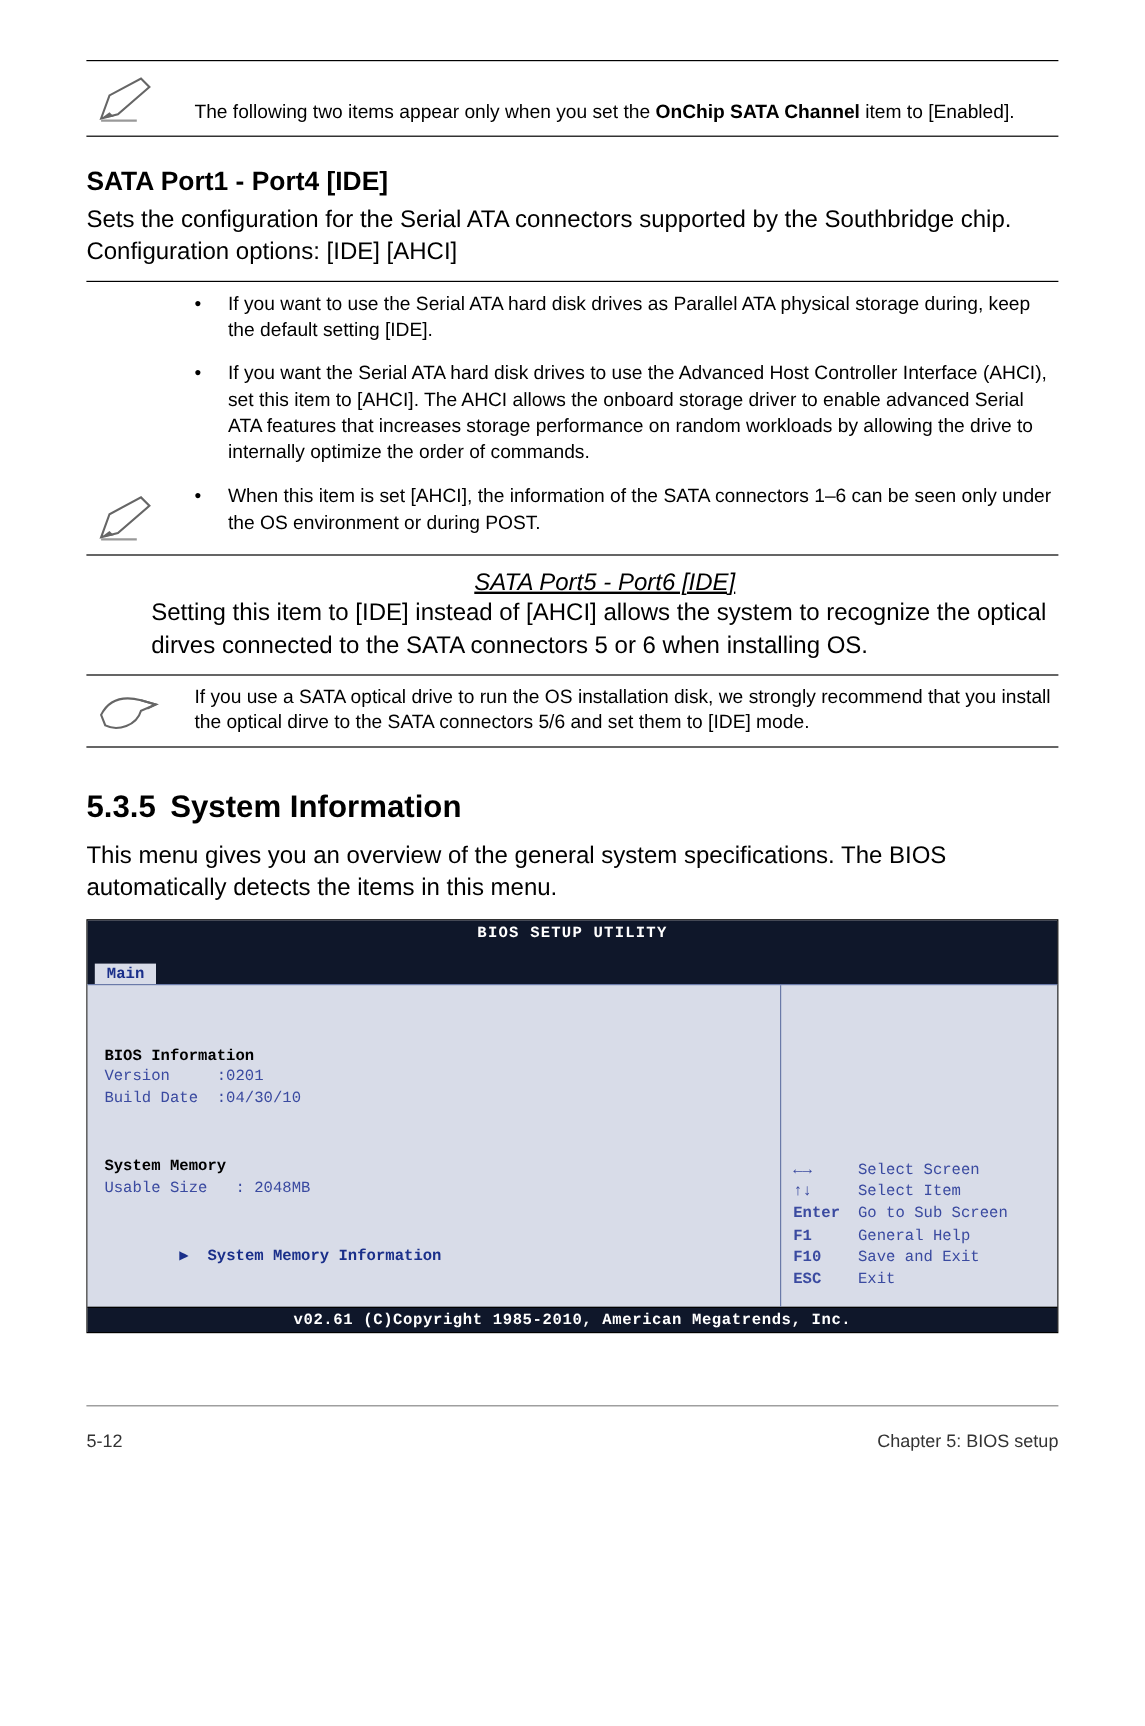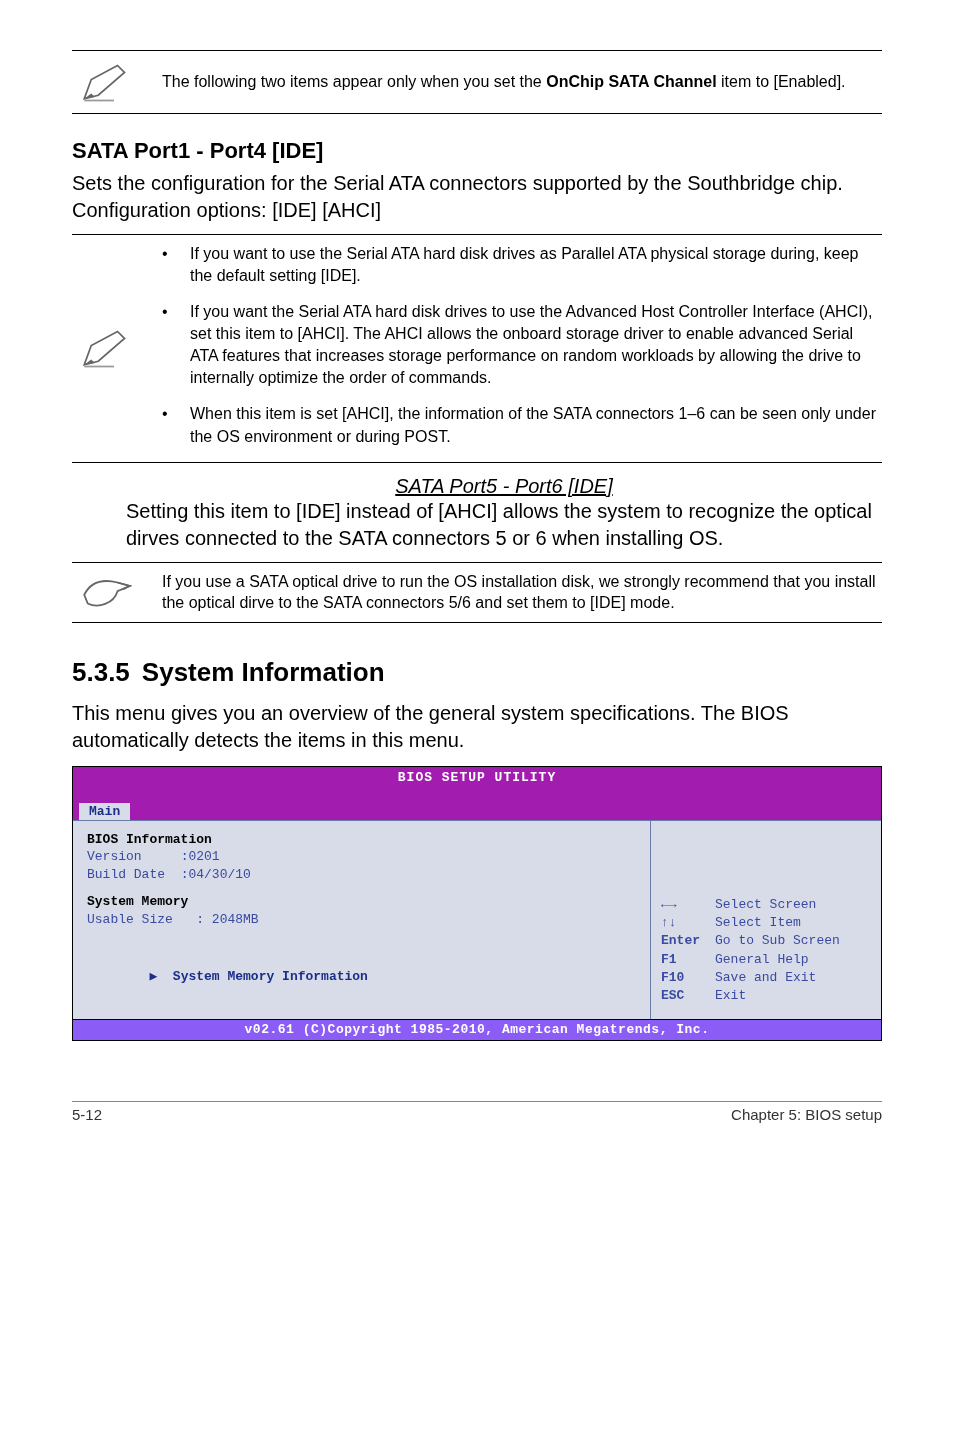--- a/index.html
+++ b/index.html
@@ -1,54 +1,54 @@
 <!DOCTYPE html>
 <html><head>
   <meta charset="utf-8">
   <style>
     * { box-sizing: border-box; margin: 0; padding: 0; }
     html, body { width: 954px; background: #fff; font-family: Arial, Helvetica, sans-serif; color: #000; }
     body { padding: 50px 72px 30px 72px; }
     
     .rule { border: none; border-top: 1px solid #000; margin: 0; }
     
-    .note-row { display: flex; align-items: center; gap: 20px; margin: 8px 0; }
+    .note-row { display: flex; align-items: flex-end; gap: 20px; margin: 8px 0; }
     .note-icon { flex: 0 0 70px; display: flex; justify-content: center; align-items: flex-start; padding-top: 2px; }
     .note-text { flex: 1; font-size: 16px; line-height: 1.35; }
     
     .h3 { font-size: 22px; font-weight: bold; margin-top: 24px; margin-bottom: 6px; }
     .body { font-size: 20px; line-height: 1.35; margin-bottom: 10px; }
     .bullet-row { display: flex; gap: 18px; font-size: 16px; line-height: 1.38; margin-bottom: 14px; }
     .bullet-dot { flex: 0 0 10px; }
     
     .sub-indent { margin-left: 54px; }
     .italic-underline { font-style: italic; text-decoration: underline; font-size: 20px; text-align: center; }
     .sub-body { font-size: 20px; line-height: 1.35; }
     
     .h2-row { display: flex; gap: 12px; font-size: 26px; font-weight: bold; margin-top: 34px; margin-bottom: 12px; }
     
     
     .bios-box { width: 100%; border: 1px solid #000; margin-top: 12px; font-family: "Courier New", monospace; font-size: 13px; }
-    .bios-titlebar { background: #a21caf; color: #fff; padding: 3px 6px 0 6px; font-weight: bold; }
+    .bios-titlebar { background: #0f172a; color: #fff; padding: 3px 6px 0 6px; font-weight: bold; }
     .bios-titlebar-inner { display: flex; }
     .bios-title-center { flex: 1; text-align: center; letter-spacing: 1px; }
     .bios-tab { display: inline-block; background: #d8dce8; color: #1a2f8a; padding: 1px 10px; font-weight: bold; margin-top: 18px; }
     
     .bios-body { display: flex; background: #d8dce8; border-top: 1px solid #6a7aa8; }
     .bios-left { flex: 1; padding: 10px 14px 16px 14px; color: #3a4aa0; border-right: 1px solid #6a7aa8; }
     .bios-right { width: 230px; padding: 10px 10px 14px 10px; color: #3a4aa0; display:flex; flex-direction:column; justify-content:flex-end; }
     .bios-left b, .bios-left .strong { color: #000; font-weight: bold; }
     .bios-row { white-space: pre; line-height: 1.35; }
-    .bios-section { margin-bottom: 10px; }
+    .bios-section { margin-bottom: 10px; margin-top: 40px; }
     .bios-link { color: #1a2f8a; font-weight: bold; }
     .bios-help-row { display: flex; gap: 8px; line-height: 1.4; }
     .bios-help-key { width: 46px; font-weight: bold; }
-    .bios-foot { background: #8b5cf6; color: #fff; text-align: center; padding: 2px 0 3px 0; font-weight: bold; letter-spacing: 0.5px; border-top:1px solid #000;}
+    .bios-foot { background: #0f172a; color: #fff; text-align: center; padding: 2px 0 3px 0; font-weight: bold; letter-spacing: 0.5px; border-top:1px solid #000;}
     
-    .page-foot { display: flex; justify-content: space-between; font-size: 15px; margin-top: 60px; border-top: 1px solid #888; padding-top: 4px; color:#333;}
+    .page-foot { display: flex; justify-content: space-between; font-size: 15px; margin-top: 60px; border-top: 1px solid #888; padding-top: 21px; color:#333;}
     
     .pencil-svg { width: 56px; height: 44px; }
     .hand-svg   { width: 56px; height: 40px; }
   </style>
 </head>
 <body>
 
 <hr class="rule">
 <div class="note-row">
   <div class="note-icon">

